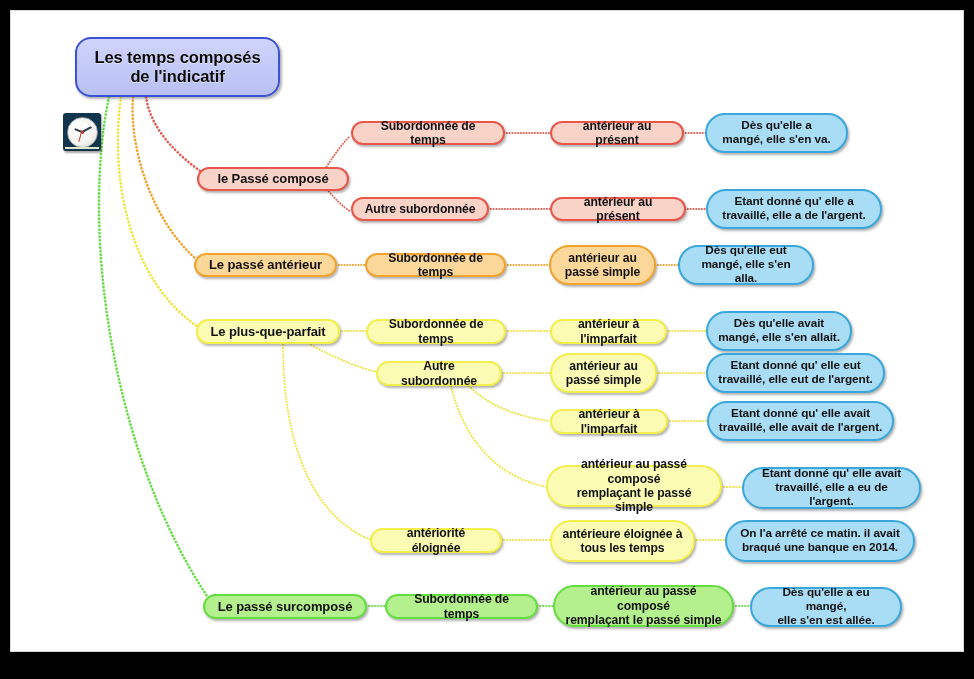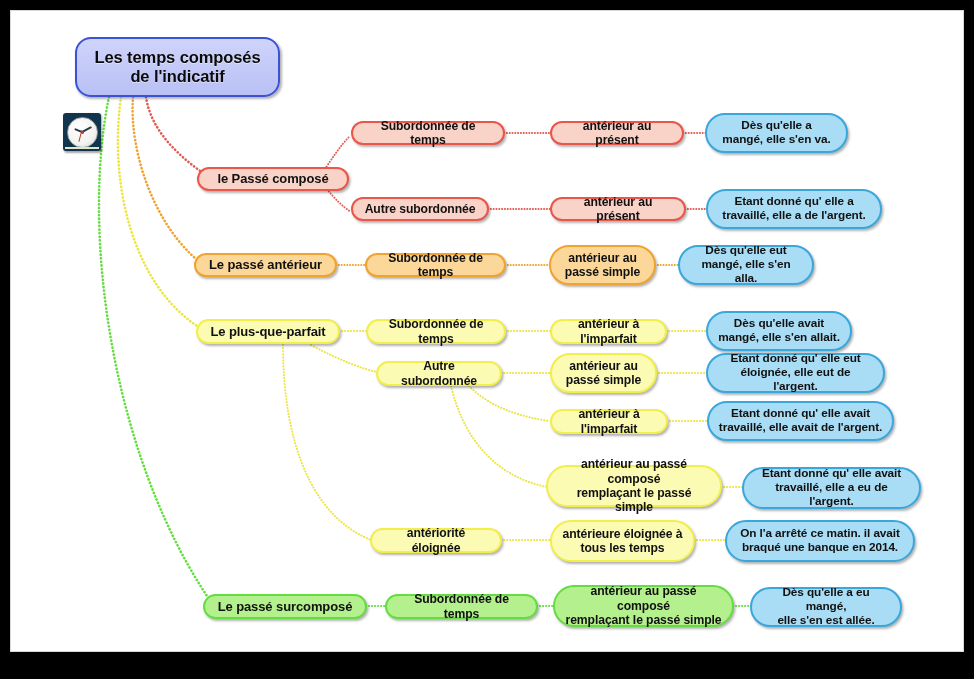--- a/index.html
+++ b/index.html
@@ -92,21 +92,21 @@
   }
   .n-orange.lvl1 { font-size: 13px; }
 
   
   .n-yellow {
     background: #fbfbb4;
     border-color: #f2ee4a;
     border-width: 2.5px;
     font-size: 12.2px;
   }
-  .n-yellow.lvl1 { font-size: 13px; }
+  .n-yellow.lvl1 { font-size: 13px; border-radius: 12px; }
 
   
   .n-green {
     background: #b4f08d;
     border-color: #63dd3f;
     border-width: 2.5px;
     font-size: 12.2px;
   }
   .n-green.lvl1 { font-size: 13px; }
 
@@ -275,21 +275,21 @@
 
     <div class="node n-blue" style="left:695px; top:300px; width:146px; height:40px;">Dès qu'elle avait
 mangé, elle s'en allait.</div>
 
     <div class="node n-yellow" style="left:365px; top:350px; width:126px; height:25px;">Autre subordonnée</div>
 
     <div class="node n-yellow" style="left:539px; top:342px; width:107px; height:40px;">antérieur au
 passé simple</div>
 
     <div class="node n-blue" style="left:695px; top:342px; width:179px; height:40px;">Etant donné qu' elle eut
-éloignée, elle eut de l'argent.</div>
+travaillé, elle eut de l'argent.</div>
 
     <div class="node n-yellow" style="left:539px; top:398px; width:118px; height:25px;">antérieur à l'imparfait</div>
 
     <div class="node n-blue" style="left:696px; top:390px; width:187px; height:40px;">Etant donné qu' elle avait
 travaillé, elle avait de l'argent.</div>
 
     <div class="node n-yellow" style="left:535px; top:454px; width:176px; height:42px;">antérieur au passé composé
 remplaçant le passé simple</div>
 
     <div class="node n-blue" style="left:731px; top:456px; width:179px; height:42px;">Etant donné qu' elle avait

